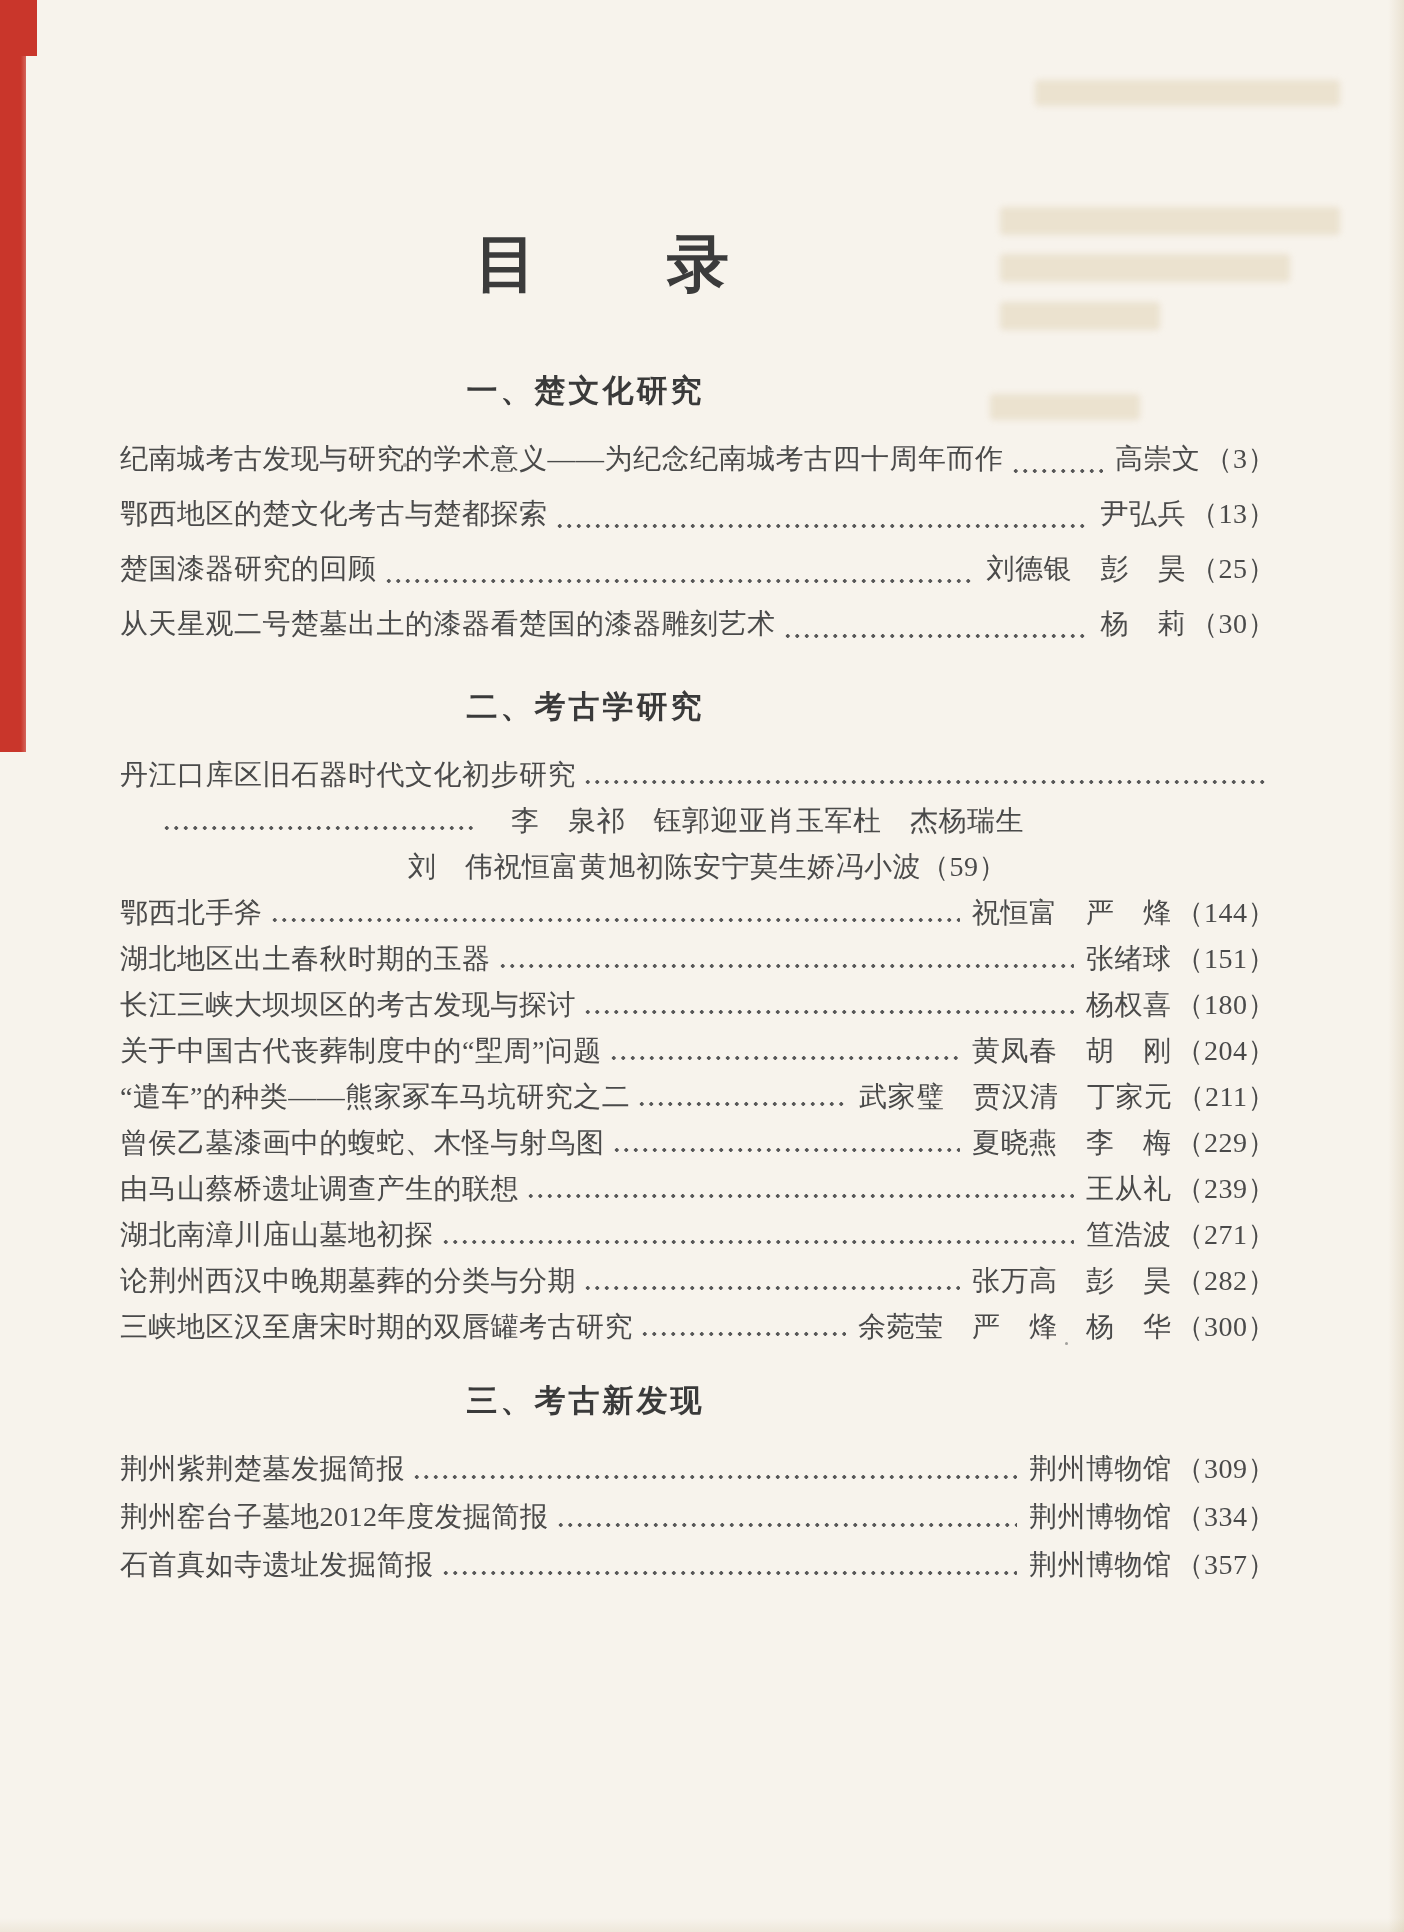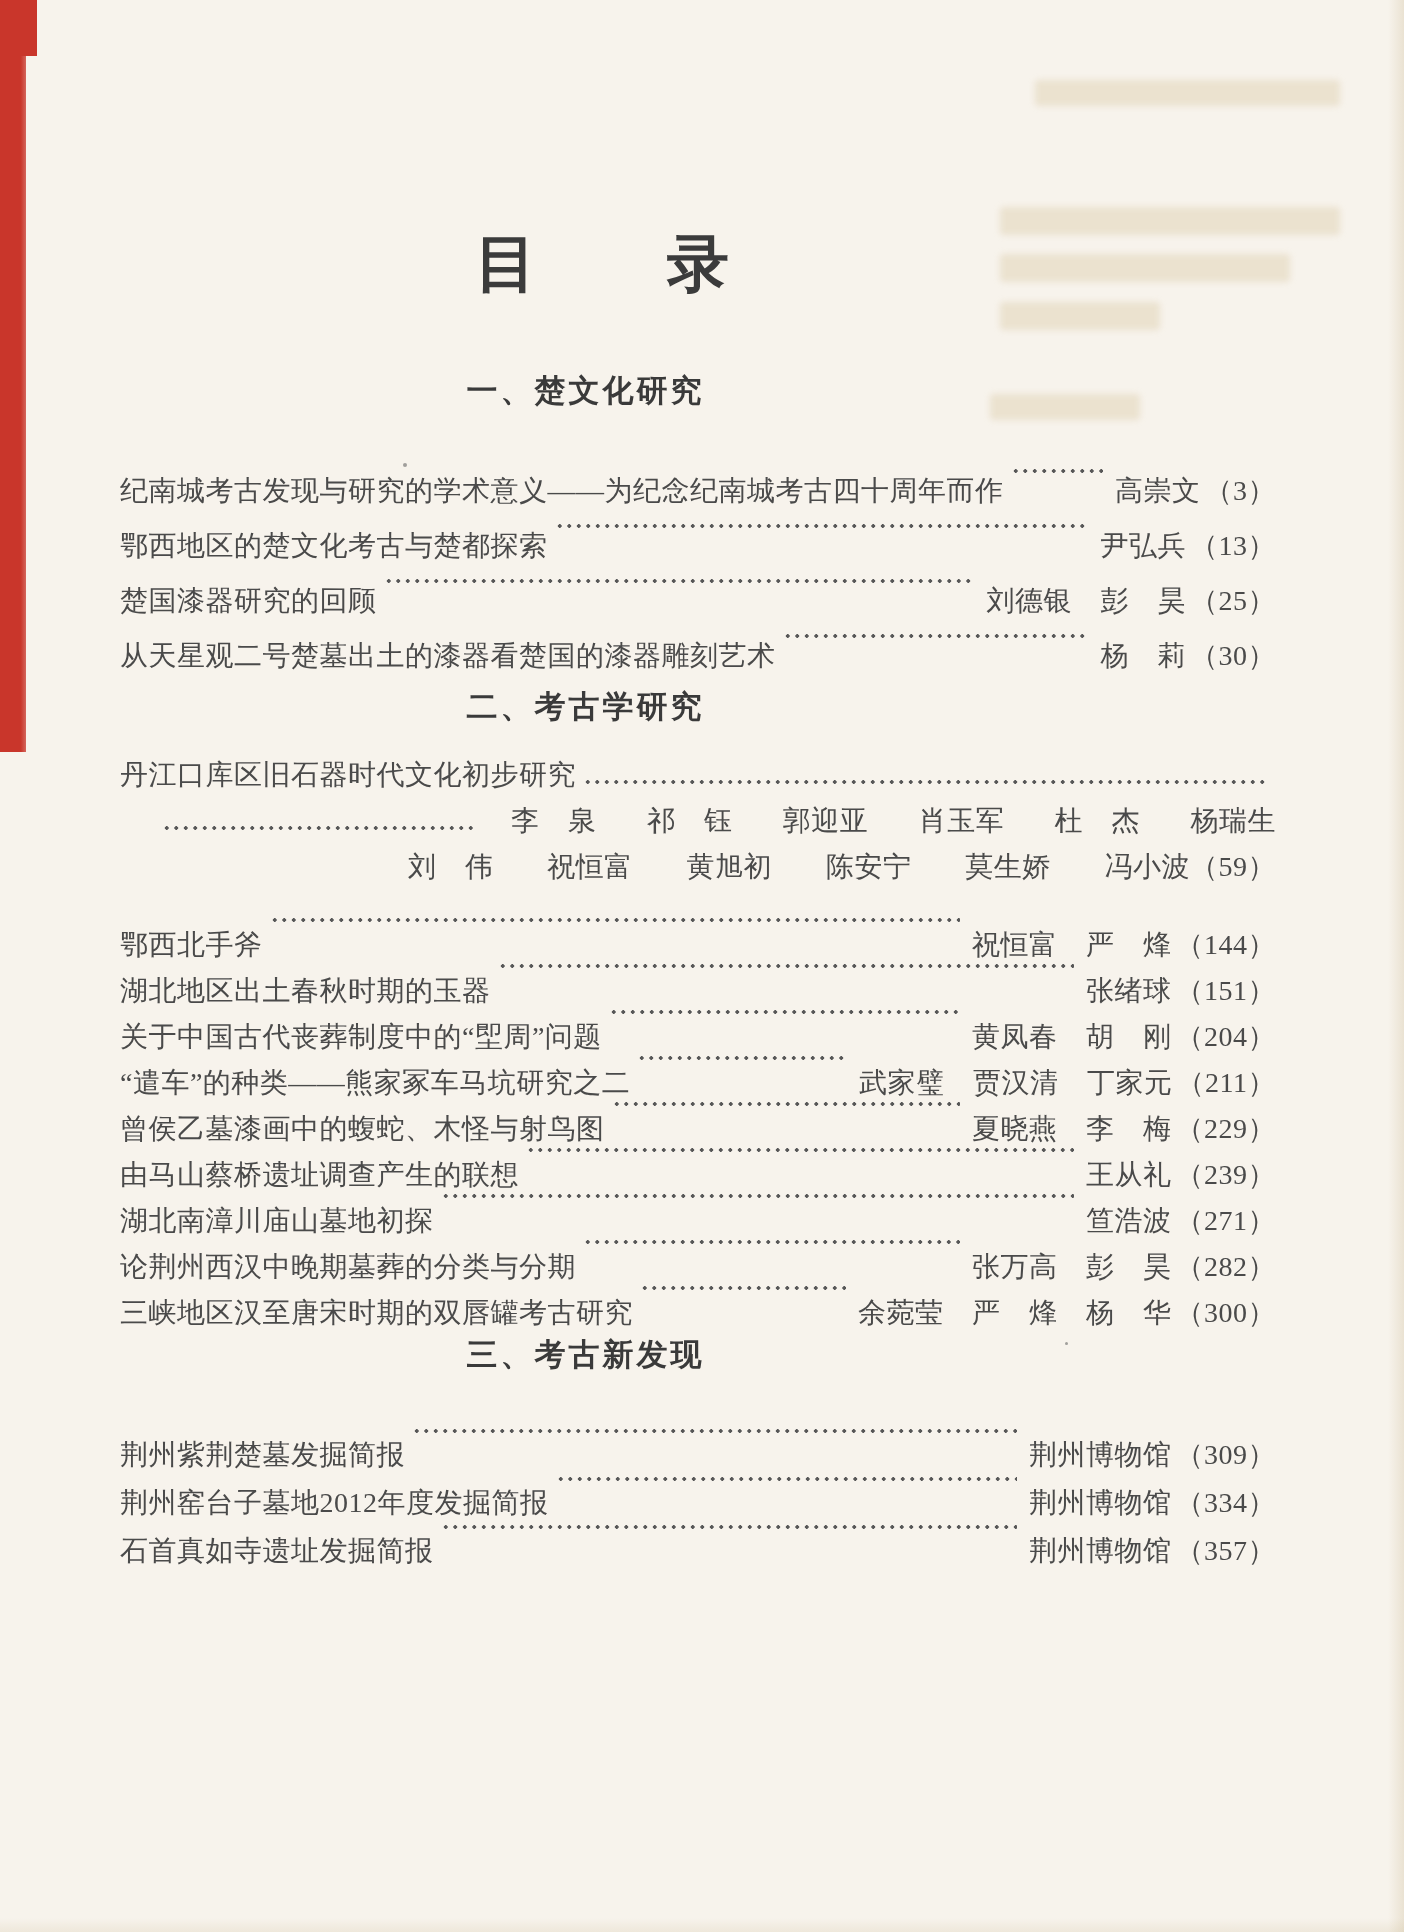--- a/index.html
+++ b/index.html
@@ -62,25 +62,25 @@
   .sec-0 .row{height:55px;}
   .sec-1 .row{height:46px;}
   .sec-2 .row{height:48px;}
   .etitle{white-space:nowrap;}
   .leader{
     flex:1 1 auto;min-width:22px;height:6px;align-self:center;
     margin:0 8px 0 7px;transform:translateY(3px);
     background-image:radial-gradient(circle,var(--dot) 1.7px,transparent 1.9px);
     background-size:9.5px 6px;background-repeat:repeat-x;background-position:left center;
   }
-  .authors{white-space:nowrap;margin-left:4px;margin-top:32px;}
+  .authors{white-space:nowrap;margin-left:4px;}
   .pageno{white-space:nowrap;margin-left:4px;}
   
   .leader-fixed{flex:0 0 315px;margin-left:42px;}
-  .names{flex:1 1 auto;display:flex;justify-content:space-between;margin-left:26px;white-space:nowrap;}
+  .names{flex:1 1 auto;display:flex;justify-content:flex-start;margin-left:26px;white-space:nowrap;}
   .names-end{margin-left:288px;}
   .name{white-space:nowrap;}
 </style>
 </head>
 <body>
 
 <div class="page">
 
   <div class="spine"></div>
 
@@ -159,20 +159,26 @@
             <span class="authors">祝恒富　严　烽</span>
             <span class="pageno">（144）</span>
           </div>
           <div class="row">
             <span class="etitle">湖北地区出土春秋时期的玉器</span>
             <span class="leader"></span>
             <span class="authors">张绪球</span>
             <span class="pageno">（151）</span>
           </div>
           <div class="row">
+            <span class="etitle">长江三峡大坝坝区的考古发现与探讨</span>
+            <span class="leader"></span>
+            <span class="authors">杨权喜</span>
+            <span class="pageno">（180）</span>
+          </div>
+          <div class="row">
             <span class="etitle">关于中国古代丧葬制度中的“堲周”问题</span>
             <span class="leader"></span>
             <span class="authors">黄凤春　胡　刚</span>
             <span class="pageno">（204）</span>
           </div>
           <div class="row">
             <span class="etitle">“遣车”的种类——熊家冢车马坑研究之二</span>
             <span class="leader"></span>
             <span class="authors">武家璧　贾汉清　丁家元</span>
             <span class="pageno">（211）</span>

